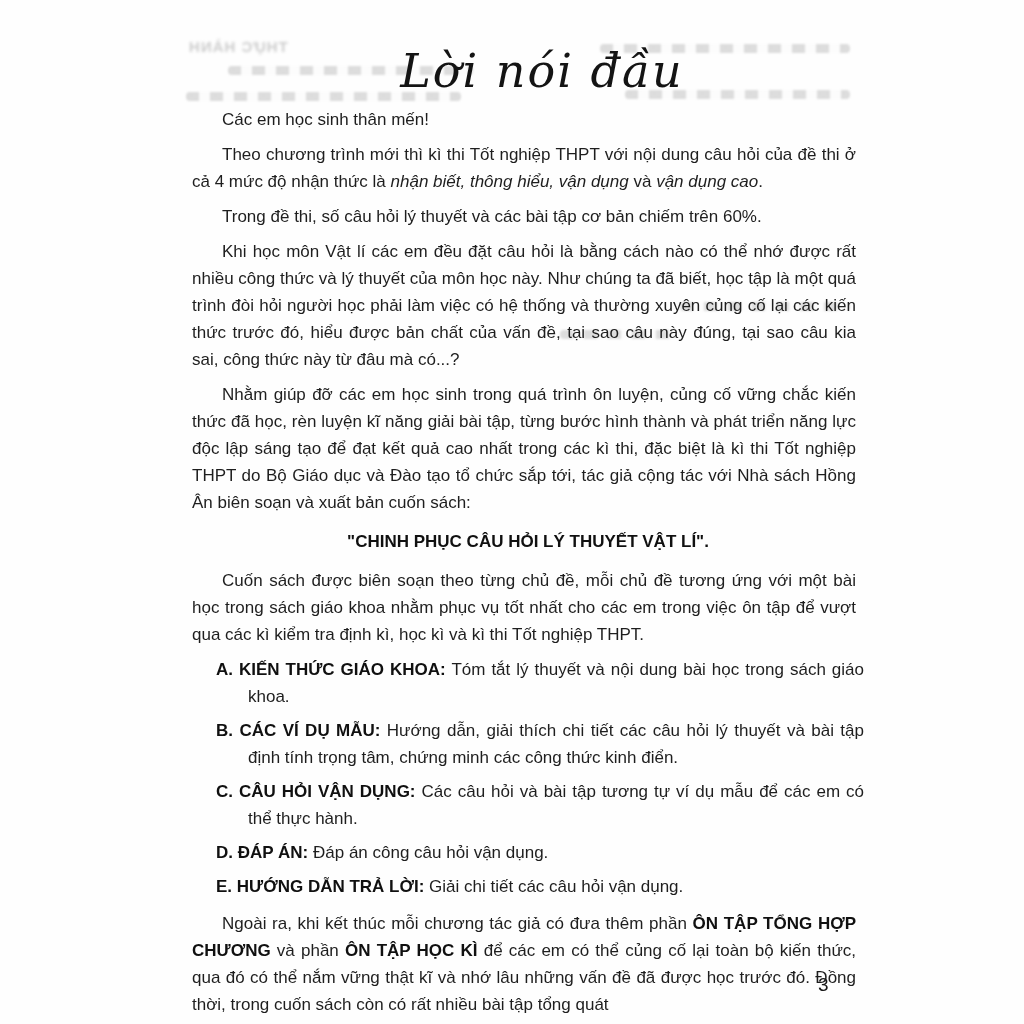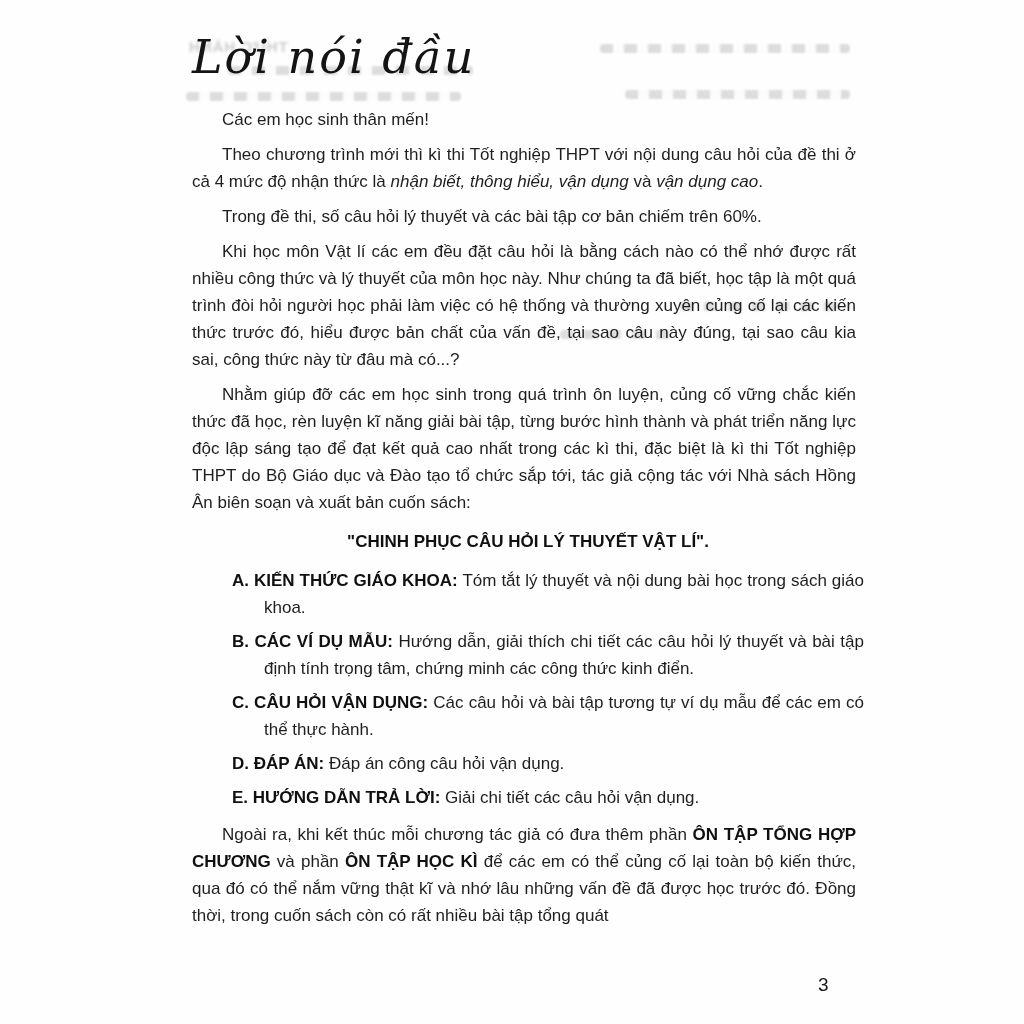--- a/index.html
+++ b/index.html
@@ -35,21 +35,22 @@
     background: repeating-linear-gradient(90deg,
       rgba(145,145,145,0.30) 0 13px,
       rgba(145,145,145,0.02) 13px 24px);
     filter: blur(1.2px);
   }
   .title {
     position: absolute;
     left: 192px;
     top: 30px;
     width: 672px;
-    margin: 0;
+    margin: 14px;
+    text-align: center;
     font-family: "DejaVu Serif", serif;
     font-style: italic;
     font-weight: 400;
     font-size: 46px;
     letter-spacing: 2px;
     color: #141414;
   }
   .content {
     position: absolute;
     left: 192px;
@@ -71,21 +72,21 @@
     color: #101010;
   }
   .content i { font-style: italic; }
   .content b { font-weight: bold; color: #101010; }
   ul.parts {
     list-style: none;
     margin: 2px 0 10px 0;
     padding: 0 0 0 24px;
   }
   ul.parts li {
-    margin: 0 0 7px 16px;
+    margin: 0 0 7px 0;
     padding-left: 32px;
     text-indent: -32px;
     text-align: justify;
   }
   .page-number {
     position: absolute;
     left: 818px;
     top: 974px;
     font-size: 19px;
     color: #161616;
@@ -113,20 +114,21 @@
     <p><span>Theo chương trình mới thì kì thi Tốt nghiệp THPT với nội dung câu hỏi của đề thi ở cả 4 mức độ nhận thức là </span><i>nhận biết, thông hiểu, vận dụng</i><span> và </span><i>vận dụng cao</i><span>.</span></p>
 
     <p>Trong đề thi, số câu hỏi lý thuyết và các bài tập cơ bản chiếm trên 60%.</p>
 
     <p>Khi học môn Vật lí các em đều đặt câu hỏi là bằng cách nào có thể nhớ được rất nhiều công thức và lý thuyết của môn học này. Như chúng ta đã biết, học tập là một quá trình đòi hỏi người học phải làm việc có hệ thống và thường xuyên củng cố lại các kiến thức trước đó, hiểu được bản chất của vấn đề, tại sao câu này đúng, tại sao câu kia sai, công thức này từ đâu mà có...?</p>
 
     <p>Nhằm giúp đỡ các em học sinh trong quá trình ôn luyện, củng cố vững chắc kiến thức đã học, rèn luyện kĩ năng giải bài tập, từng bước hình thành và phát triển năng lực độc lập sáng tạo để đạt kết quả cao nhất trong các kì thi, đặc biệt là kì thi Tốt nghiệp THPT do Bộ Giáo dục và Đào tạo tổ chức sắp tới, tác giả cộng tác với Nhà sách Hồng Ân biên soạn và xuất bản cuốn sách:</p>
 
     <p class="book-title">"CHINH PHỤC CÂU HỎI LÝ THUYẾT VẬT LÍ".</p>
 
+    <p>Cuốn sách được biên soạn theo từng chủ đề, mỗi chủ đề tương ứng với một bài học trong sách giáo khoa nhằm phục vụ tốt nhất cho các em trong việc ôn tập để vượt qua các kì kiểm tra định kì, học kì và kì thi Tốt nghiệp THPT.</p>
 
 
     <ul class="parts">
       <li><b>A. KIẾN THỨC GIÁO KHOA:</b><span> Tóm tắt lý thuyết và nội dung bài học trong sách giáo khoa.</span></li>
       <li><b>B. CÁC VÍ DỤ MẪU:</b><span> Hướng dẫn, giải thích chi tiết các câu hỏi lý thuyết và bài tập định tính trọng tâm, chứng minh các công thức kinh điển.</span></li>
       <li><b>C. CÂU HỎI VẬN DỤNG:</b><span> Các câu hỏi và bài tập tương tự ví dụ mẫu để các em có thể thực hành.</span></li>
       <li><b>D. ĐÁP ÁN:</b><span> Đáp án công câu hỏi vận dụng.</span></li>
       <li><b>E. HƯỚNG DẪN TRẢ LỜI:</b><span> Giải chi tiết các câu hỏi vận dụng.</span></li>
     </ul>
 

